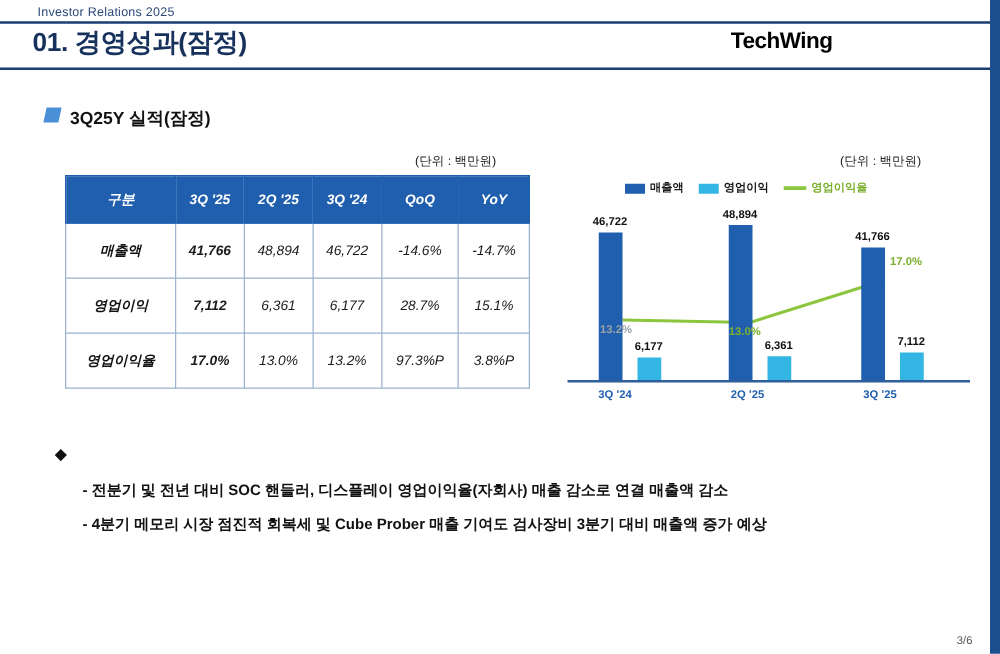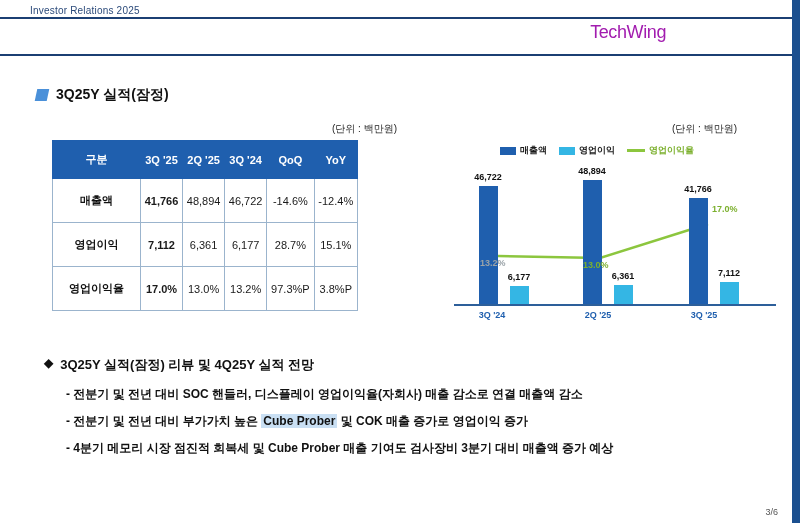--- a/index.html
+++ b/index.html
@@ -36,40 +36,40 @@
     left: 26px; top: 20px;
     font-size: 21px;
     font-weight: bold;
     color: #16325c;
     letter-spacing: -0.3px;
   }
   .hdr-logo {
     position: absolute;
     right: 26px; top: 22px;
     font-size: 18px;
-    font-weight: normal;
-    color: #a21caf;
+    font-weight: bold;
+    color: #000000;
     letter-spacing: -0.4px;
   }
   .hdr-rule-bottom {
     position: absolute;
     left: 0; top: 54px; width: 800px; height: 2px;
     background: #1b3f73;
   }
   
   .right-bar {
     position: absolute;
     right: 0; top: 0; width: 8px; height: 523px;
     background: #1b4f8f;
   }
   
   .section-head {
     position: absolute;
     left: 36px; top: 86px;
-    display: flex; align-items: center; gap: 8px;
+    display: flex; align-items: flex-start; gap: 8px;
   }
   .sec-marker {
     width: 12px; height: 12px;
     background: #4a90d9;
     transform: skewX(-12deg);
     display: inline-block;
   }
   .sec-title {
     font-size: 14px; font-weight: bold; color: #111;
   }
@@ -82,21 +82,22 @@
   .unit-right {
     position: absolute;
     left: 672px; top: 122px;
     font-size: 10px; color: #222;
   }
   
   .tbl {
     position: absolute;
     left: 52px; top: 140px;
     border-collapse: collapse;
-    width: 306px;
+    width: 372px;
+    font-style: italic;
   }
   .tbl th, .tbl td {
     border: 1px solid #9bb4cd;
     text-align: center;
     font-size: 11px;
     height: 44px;
     padding: 0 2px;
   }
   .tbl thead th {
     background: #1f5fae;
@@ -199,20 +200,21 @@
     right: 22px; bottom: 6px;
     font-size: 9px; color: #555;
   }
 </style>
 </head>
 <body>
 
 <div class="header">
   <div class="hdr-kicker">Investor Relations 2025</div>
   <div class="hdr-rule-top"></div>
+  <div class="hdr-title">01. 경영성과(잠정)</div>
   <div class="hdr-logo">TechWing</div>
   <div class="hdr-rule-bottom"></div>
 </div>
 <div class="right-bar"></div>
 
 <div class="section-head">
   <span class="sec-marker"></span>
   <span class="sec-title">3Q25Y 실적(잠정)</span>
 </div>
 
@@ -230,21 +232,21 @@
       <th>YoY</th>
     </tr>
   </thead>
   <tbody>
     <tr>
       <td>매출액</td>
       <td class="em">41,766</td>
       <td>48,894</td>
       <td>46,722</td>
       <td>-14.6%</td>
-      <td>-12.4%</td>
+      <td>-14.7%</td>
     </tr>
     <tr>
       <td>영업이익</td>
       <td class="em">7,112</td>
       <td>6,361</td>
       <td>6,177</td>
       <td>28.7%</td>
       <td>15.1%</td>
     </tr>
     <tr>
@@ -312,26 +314,22 @@
   <div class="cat-lbls">
     <div class="cat" style="left:22px;">3Q '24</div>
     <div class="cat" style="left:128px;">2Q '25</div>
     <div class="cat" style="left:234px;">3Q '25</div>
   </div>
 </div>
 
 <div class="bullets">
   <div class="b-main">
     <span class="b-diamond">◆</span>
-    <span>3Q25Y 실적(잠정) 리뷰 및 4Q25Y 실적 전망</span>
   </div>
   <div class="b-sub">
     <span>- 전분기 및 전년 대비 SOC 핸들러, 디스플레이 영업이익율(자회사) 매출 감소로 연결 매출액 감소</span>
   </div>
   <div class="b-sub">
-    <span>- 전분기 및 전년 대비 부가가치 높은 </span><span class="hl">Cube Prober</span><span> 및 COK 매출 증가로 영업이익 증가</span>
-  </div>
-  <div class="b-sub">
     <span>- 4분기 메모리 시장 점진적 회복세 및 Cube Prober 매출 기여도 검사장비 3분기 대비 매출액 증가 예상</span>
   </div>
 </div>
 
 <div class="page-num">3/6</div>
 
 </body></html>

